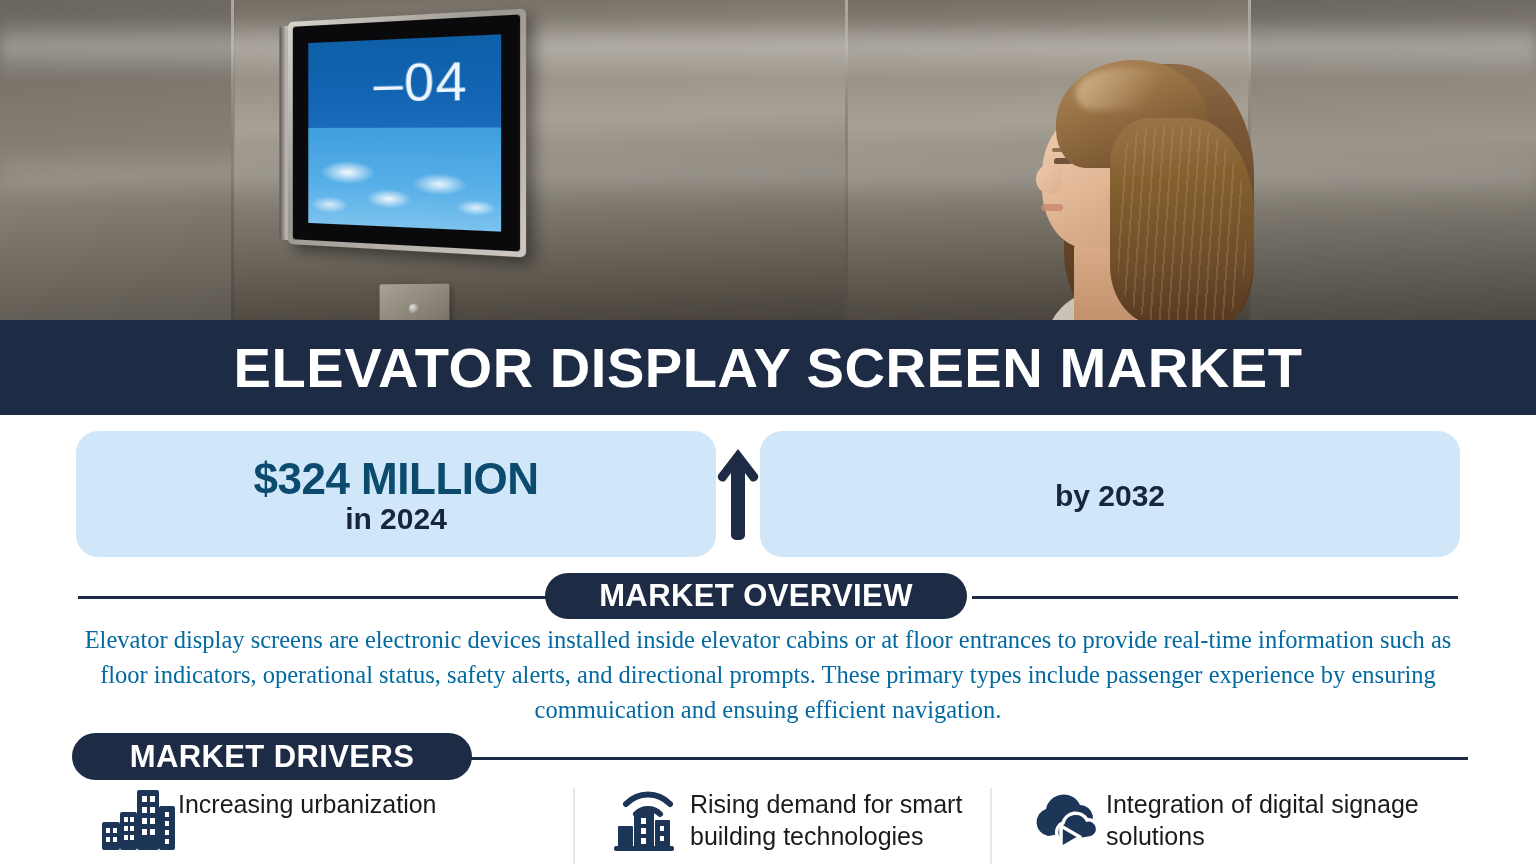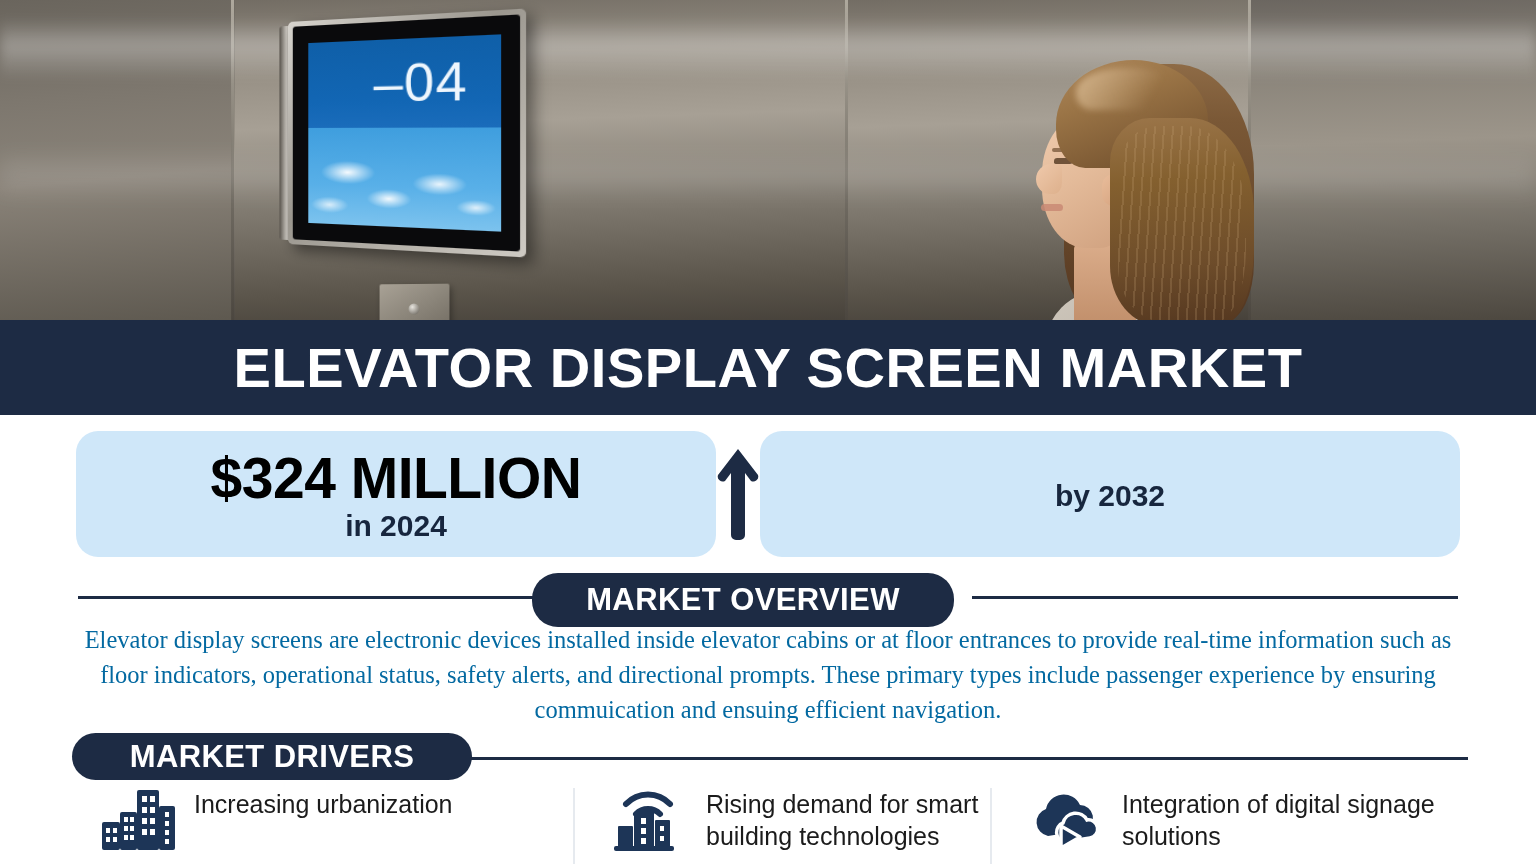--- a/index.html
+++ b/index.html
@@ -185,54 +185,54 @@
   
   .stats { position: absolute; left: 0; top: 431px; width: 1536px; height: 126px; }
   .stat-box {
     position: absolute; top: 0; height: 126px; background: #cfe7f9;
     border-radius: 22px; display: flex; flex-direction: column;
     align-items: center; justify-content: center; padding-top: 4px;
   }
   .stat-box.left { left: 76px; width: 640px; }
   .stat-box.right { left: 760px; width: 700px; }
   .stat-value {
-    color: #000000; font-size: 57px; font-weight: 700; line-height: 1.05;
+    color: #0c4a6e; font-size: 44px; font-weight: 700; line-height: 1.05;
     letter-spacing: -.5px;
   }
   .stat-label { color: #17263e; font-size: 30px; font-weight: 700; }
   .growth-arrow {
     position: absolute; left: 716px; top: 14px; width: 44px; height: 98px;
   }
 
   
   .rule {
     position: absolute; height: 3px; background: #1d2b44;
   }
   .pill {
     position: absolute; background: #1d2b44; border-radius: 26px;
     color: #ffffff; display: flex; align-items: center; justify-content: center;
     font-weight: 700; letter-spacing: .4px;
   }
   .overview-rule-l { left: 78px; top: 596px; width: 477px; }
   .overview-rule-r { left: 972px; top: 596px; width: 486px; }
-  .pill-overview { left: 532px; top: 573px; width: 422px; height: 54px; font-size: 31px; }
+  .pill-overview { left: 545px; top: 573px; width: 422px; height: 46px; font-size: 31px; }
 
   .para {
     position: absolute; left: 80px; top: 623px; width: 1376px;
     color: #0369a1; font-size: 24.5px; line-height: 1.42;
     text-align: center; font-family: "Liberation Serif", serif;
   }
 
   .drivers-rule { left: 466px; top: 757px; width: 1002px; }
   .pill-drivers { left: 72px; top: 733px; width: 400px; height: 47px; font-size: 31px; }
 
   
   .drivers { position: absolute; left: 0; top: 782px; width: 1536px; height: 82px; }
   .driver {
-    position: absolute; top: 0; height: 82px; display: flex; align-items: flex-start; gap: 16px;
+    position: absolute; top: 0; height: 82px; display: flex; align-items: flex-start; 
   }
   .driver.d1 { left: 100px; width: 470px; }
   .driver.d2 { left: 612px; width: 400px; }
   .driver.d3 { left: 1028px; width: 440px; }
   .driver-icon { width: 78px; height: 66px; flex: 0 0 78px; margin-top: 4px; }
   .driver-text { color: #1b1b1b; font-size: 25px; line-height: 1.28; padding-top: 6px; }
   .col-divider {
     position: absolute; top: 788px; width: 2px; height: 76px; background: #e6eaef;
   }
   .cd1 { left: 573px; }

